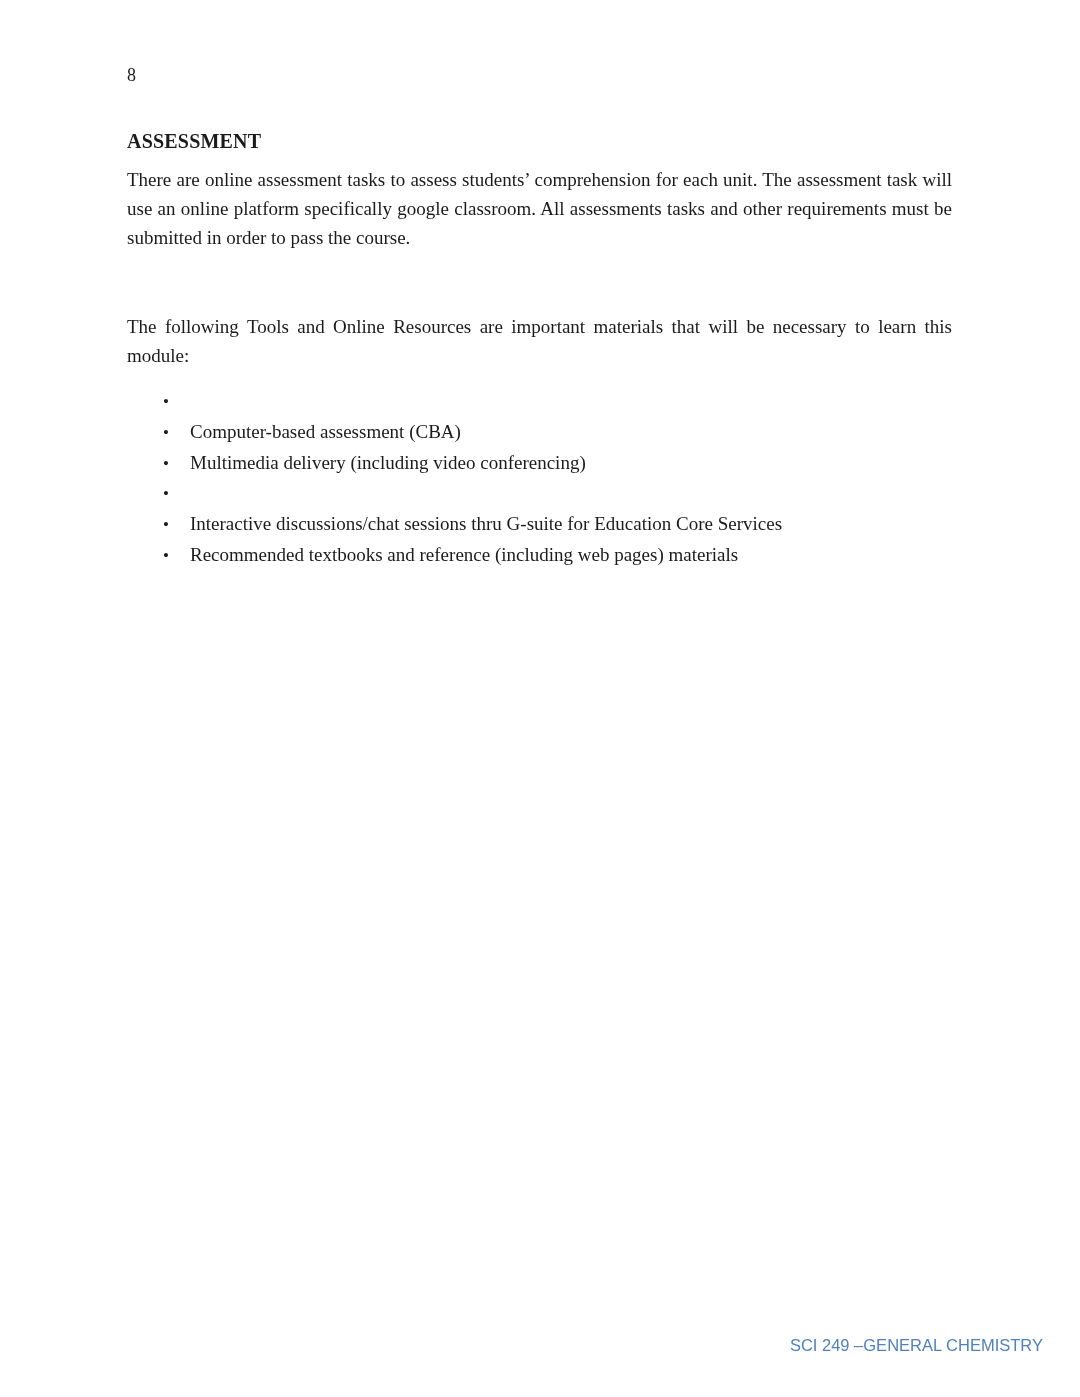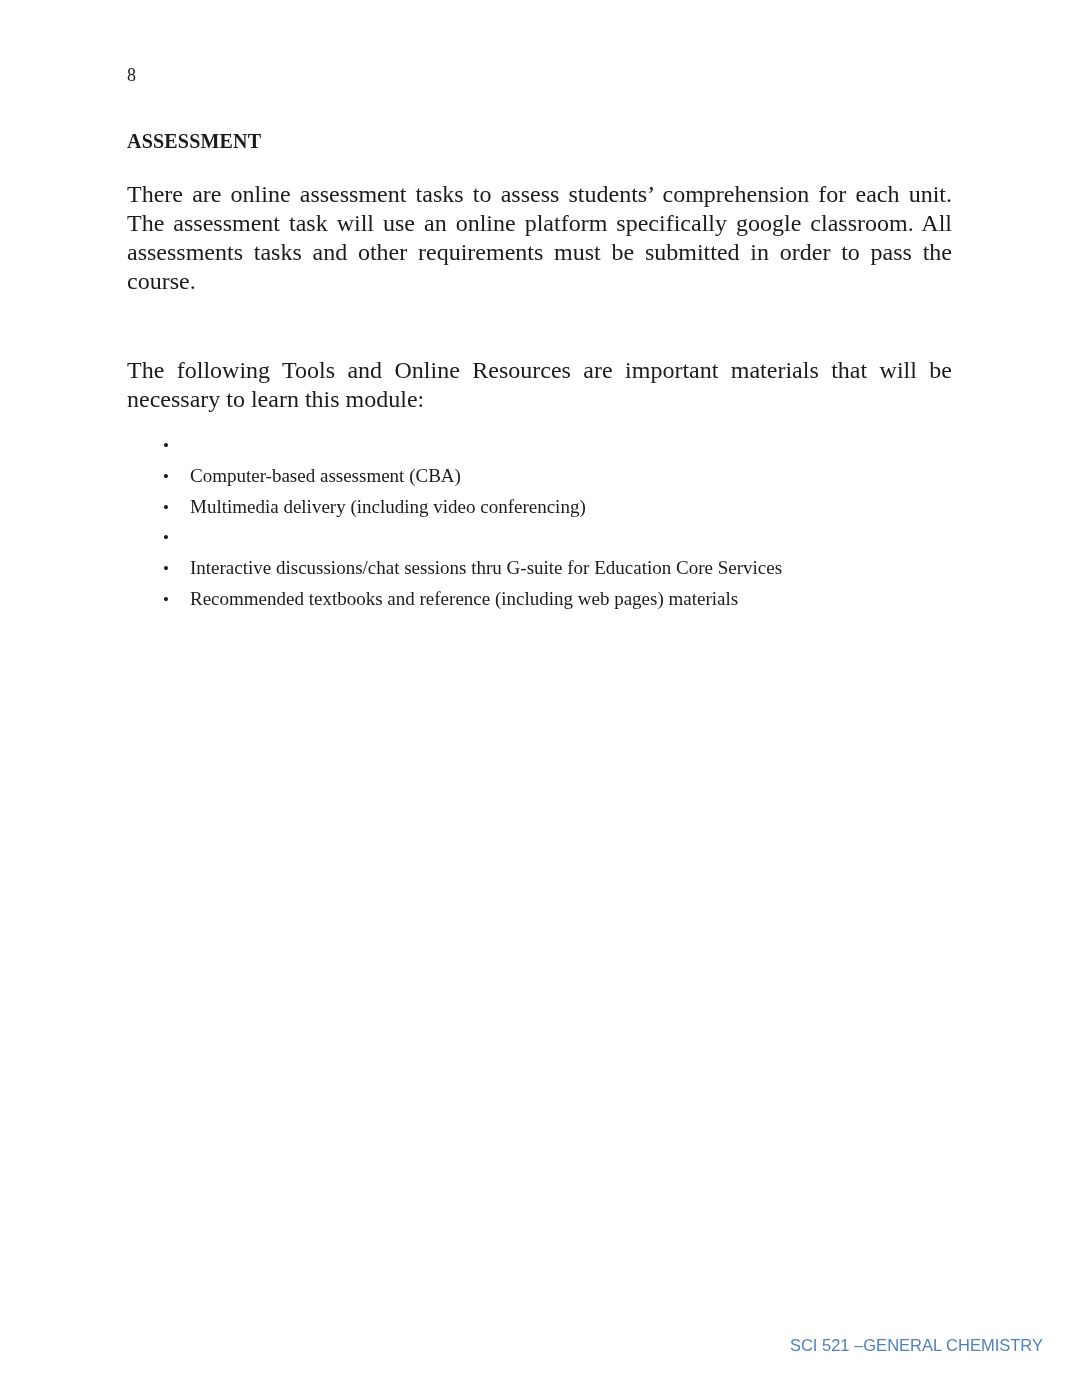--- a/index.html
+++ b/index.html
@@ -27,22 +27,22 @@
   }
   .section-assessment { margin-top: 42px; }
   .section-material { margin-top: 60px; }
   .heading {
     font-size: 20px;
     font-weight: 700;
     line-height: 26px;
     letter-spacing: 0.2px;
   }
   .body-text {
-    margin-top: 26px;
-    font-size: 24px;
+    margin-top: 11px;
+    font-size: 19px;
     line-height: 29px;
     text-align: justify;
   }
   .bullet-list {
     list-style: none;
     margin-top: 17px;
     padding-left: 36px;
   }
   .bullet-list li {
     display: flex;
@@ -101,14 +101,14 @@
         </li>
         <li>
           <span class="bullet">•</span>
           <span class="li-text">Recommended textbooks and reference (including web pages) materials</span>
         </li>
       </ul>
     </section>
 
   </div>
 
-  <div class="footer" style="color: rgb(79, 129, 189);">SCI 521 –GENERAL CHEMISTRY</div>
+  <div class="footer" style="color: rgb(79, 129, 189);">SCI 249 –GENERAL CHEMISTRY</div>
 </div>
 
 </body></html>

